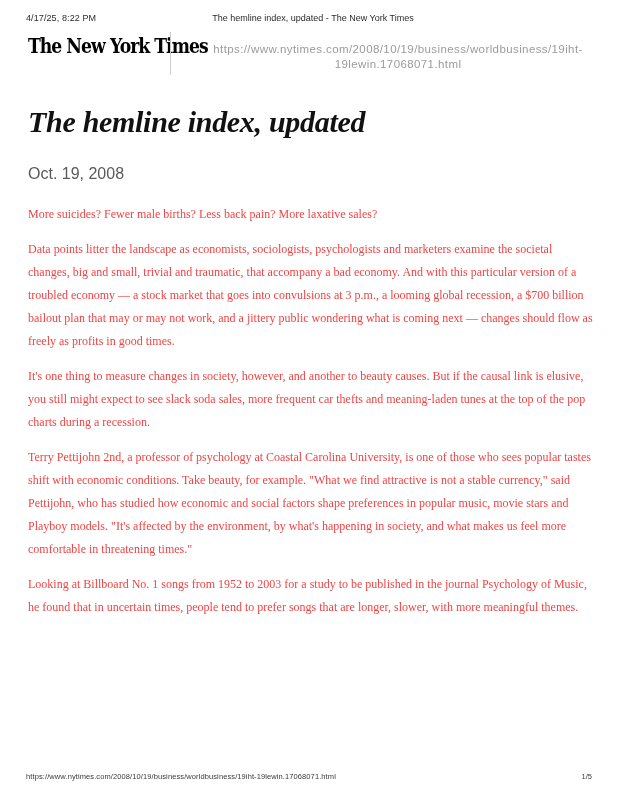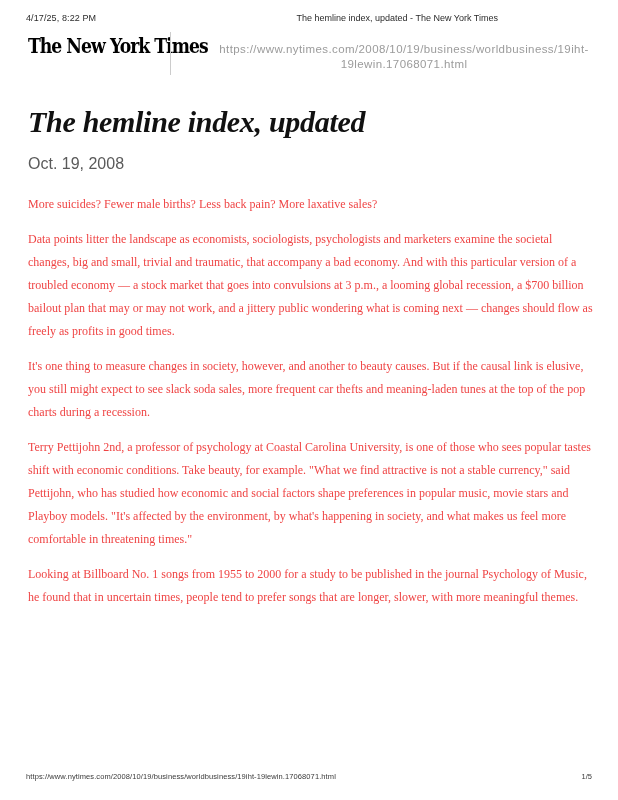--- a/index.html
+++ b/index.html
@@ -17,21 +17,21 @@
   .print-timestamp {
     position: absolute;
     top: 13px; left: 26px;
     font-size: 9px;
     color: #2b2b2b;
     letter-spacing: 0.1px;
   }
   .print-doc-title {
     position: absolute;
     top: 13px; left: 128px; right: 120px;
-    text-align: right;
+    text-align: center;
     font-size: 9px;
     color: #2b2b2b;
     white-space: nowrap;
     overflow: hidden;
   }
   .masthead {
     position: absolute;
     top: 33px; left: 28px;
     width: 160px;
     font-family: "DejaVu Serif", serif;
@@ -44,21 +44,21 @@
     transform-origin: left center;
   }
   .header-divider {
     position: absolute;
     top: 32px; left: 170px;
     width: 1px; height: 43px;
     background: #cccccc;
   }
   .print-url {
     position: absolute;
-    top: 42px; left: 194px;
+    top: 42px; left: 188px;
     width: 420px;
     text-align: center;
     font-size: 11.5px;
     line-height: 15px;
     color: #9b9b9b;
     letter-spacing: 0.4px;
   }
   .print-url span { display: block; }
 
   
@@ -68,21 +68,21 @@
     width: 566px;
   }
   .article-title {
     font-family: "Liberation Serif", serif;
     font-style: italic;
     font-weight: 700;
     font-size: 30px;
     line-height: 37px;
     color: #111111;
     letter-spacing: -0.3px;
-    margin-bottom: 15px;
+    margin-bottom: 25px;
   }
   .byline {
     font-size: 12px;
     font-weight: 700;
     color: #1a1a1a;
     margin-bottom: 7px;
   }
   .publish-date {
     font-size: 16px;
     color: #5a5a5a;
@@ -135,21 +135,21 @@
     <h1 class="article-title">The hemline index, updated</h1>
 
 
     <div class="publish-date">Oct. 19, 2008</div>
 
     <div class="body-copy">
       <p>More suicides? Fewer male births? Less back pain? More laxative sales?</p>
       <p>Data points litter the landscape as economists, sociologists, psychologists and marketers examine the societal changes, big and small, trivial and traumatic, that accompany a bad economy. And with this particular version of a troubled economy — a stock market that goes into convulsions at 3 p.m., a looming global recession, a $700 billion bailout plan that may or may not work, and a jittery public wondering what is coming next — changes should flow as freely as profits in good times.</p>
       <p>It's one thing to measure changes in society, however, and another to beauty causes. But if the causal link is elusive, you still might expect to see slack soda sales, more frequent car thefts and meaning-laden tunes at the top of the pop charts during a recession.</p>
       <p>Terry Pettijohn 2nd, a professor of psychology at Coastal Carolina University, is one of those who sees popular tastes shift with economic conditions. Take beauty, for example. "What we find attractive is not a stable currency," said Pettijohn, who has studied how economic and social factors shape preferences in popular music, movie stars and Playboy models. "It's affected by the environment, by what's happening in society, and what makes us feel more comfortable in threatening times."</p>
-      <p>Looking at Billboard No. 1 songs from 1955 to 2000 for a study to be published in the journal Psychology of Music, he found that in uncertain times, people tend to prefer songs that are longer, slower, with more meaningful themes.</p>
+      <p>Looking at Billboard No. 1 songs from 1952 to 2003 for a study to be published in the journal Psychology of Music, he found that in uncertain times, people tend to prefer songs that are longer, slower, with more meaningful themes.</p>
     </div>
   </div>
 
   <div class="print-footer-url">https://www.nytimes.com/2008/10/19/business/worldbusiness/19iht-19lewin.17068071.html</div>
 
   <div class="print-page-indicator">1/5</div>
 
 </div>
 
 </body></html>

